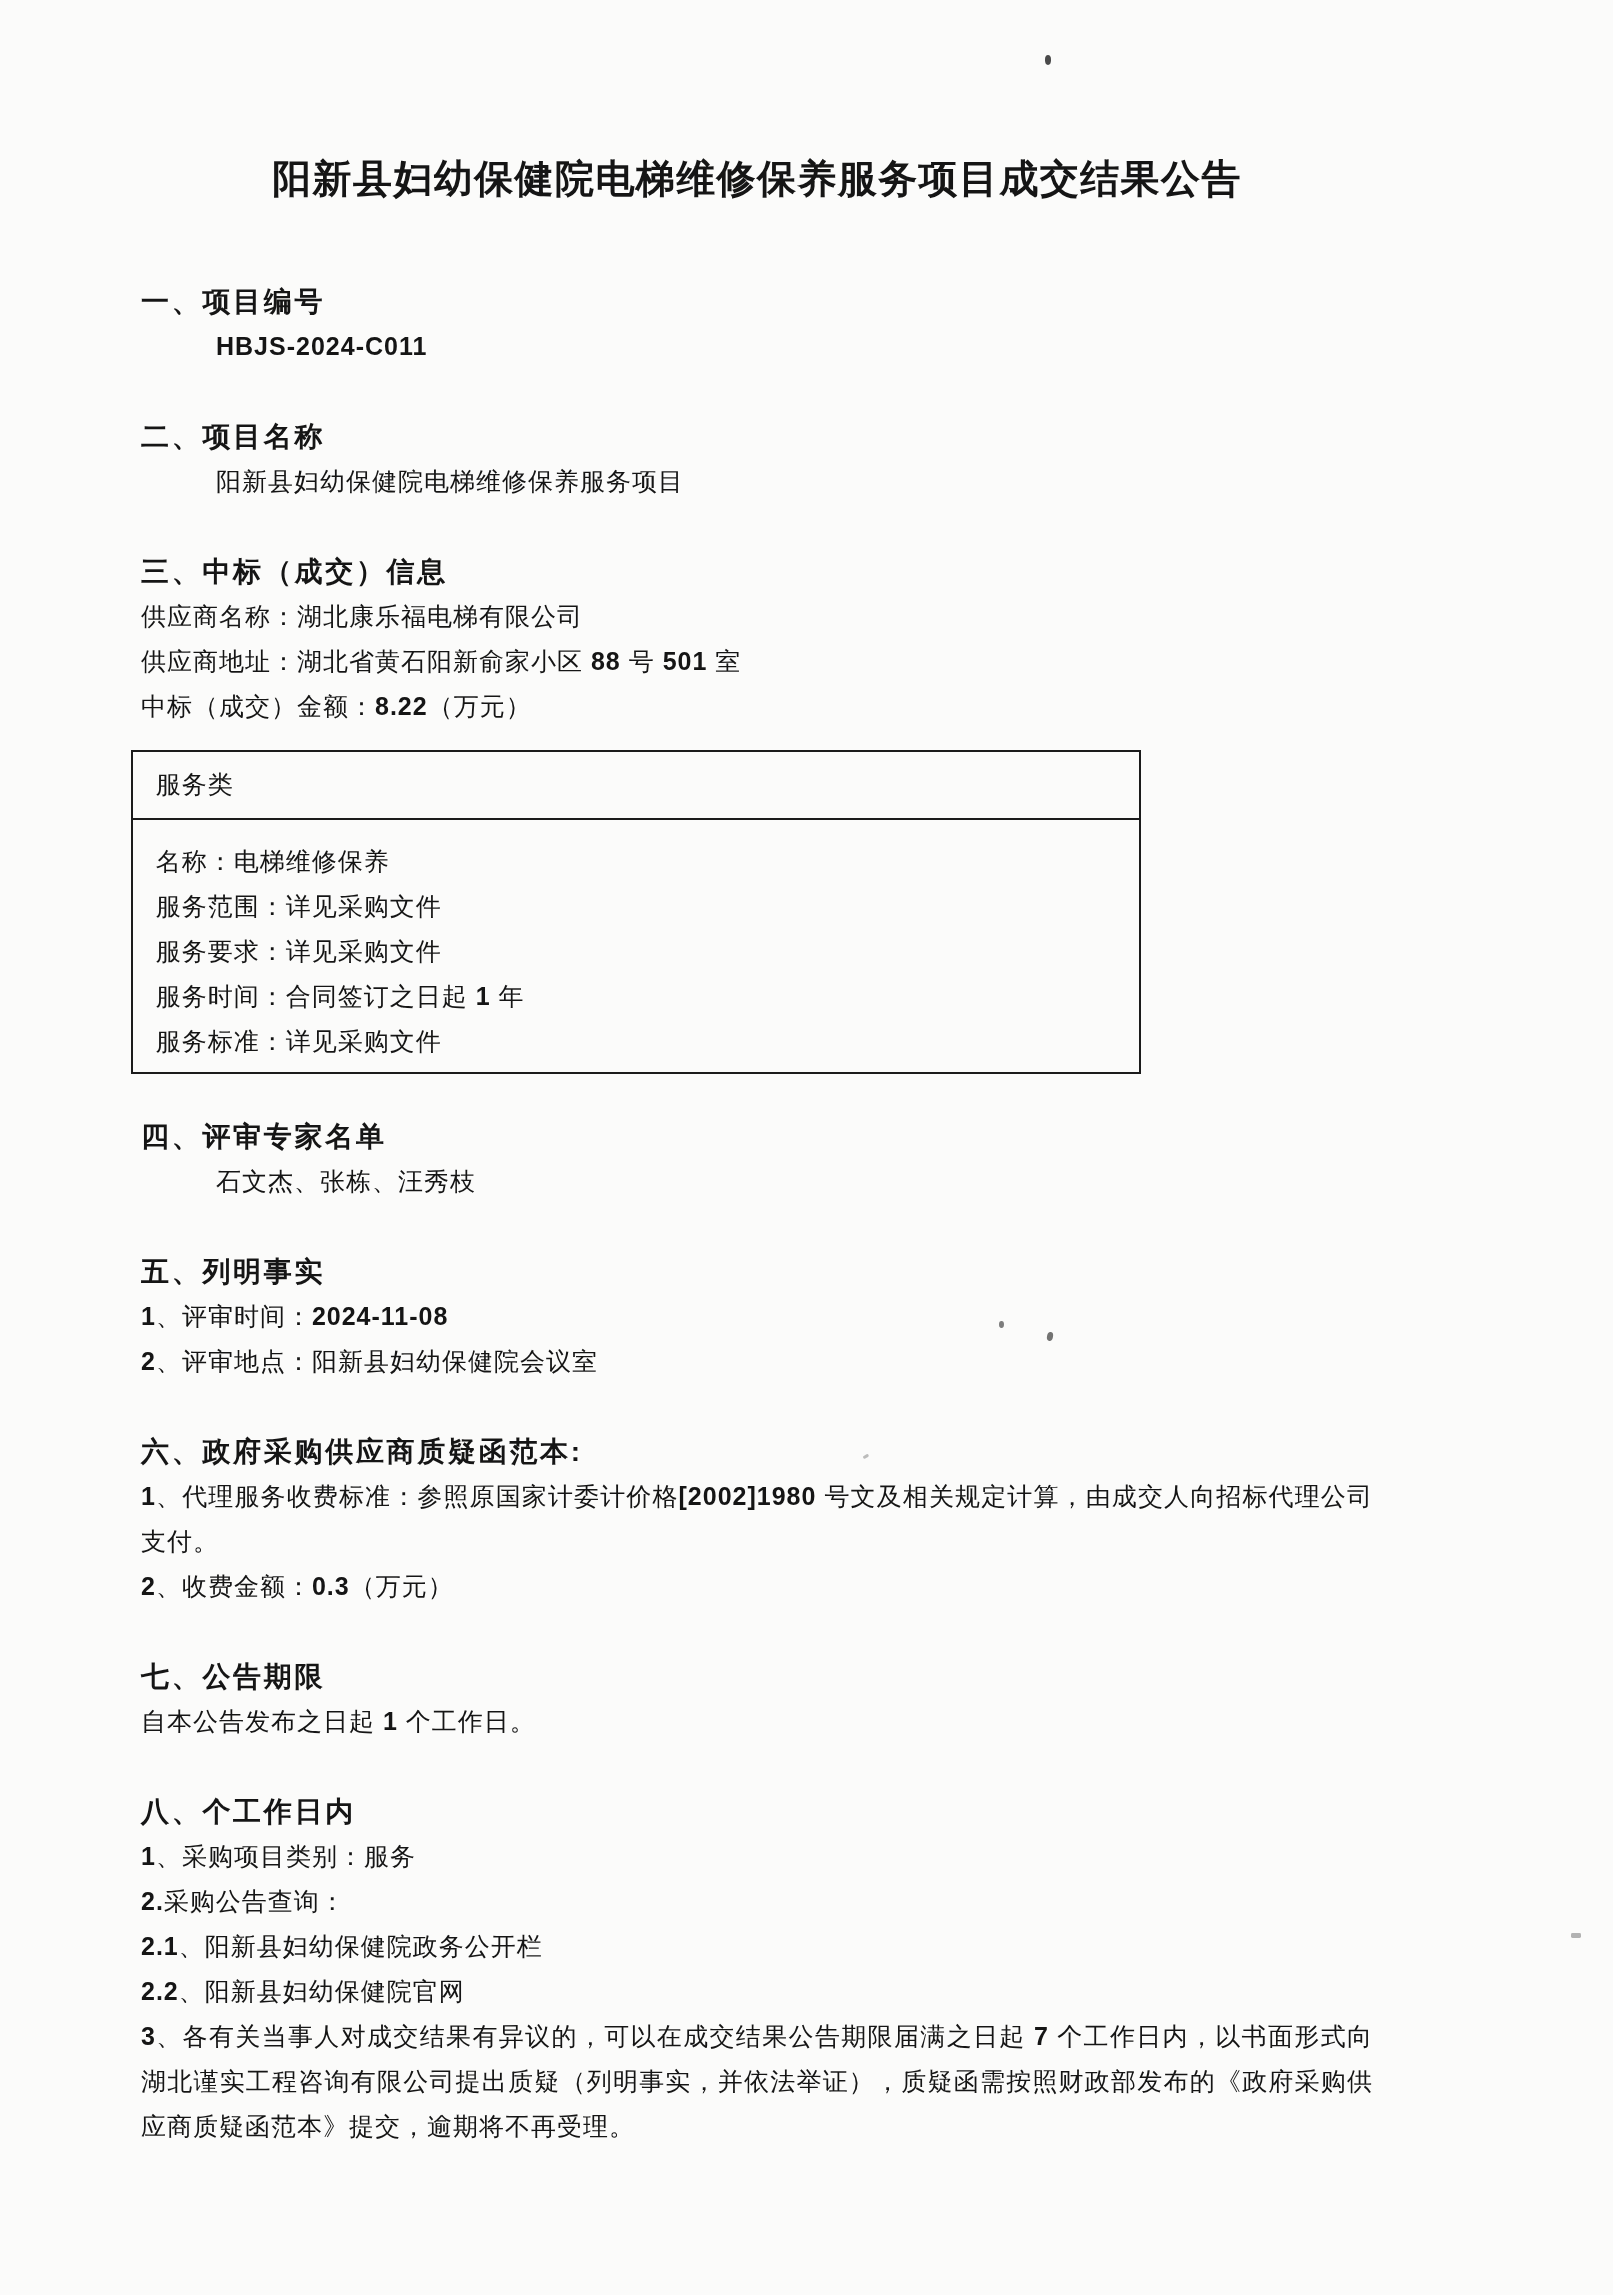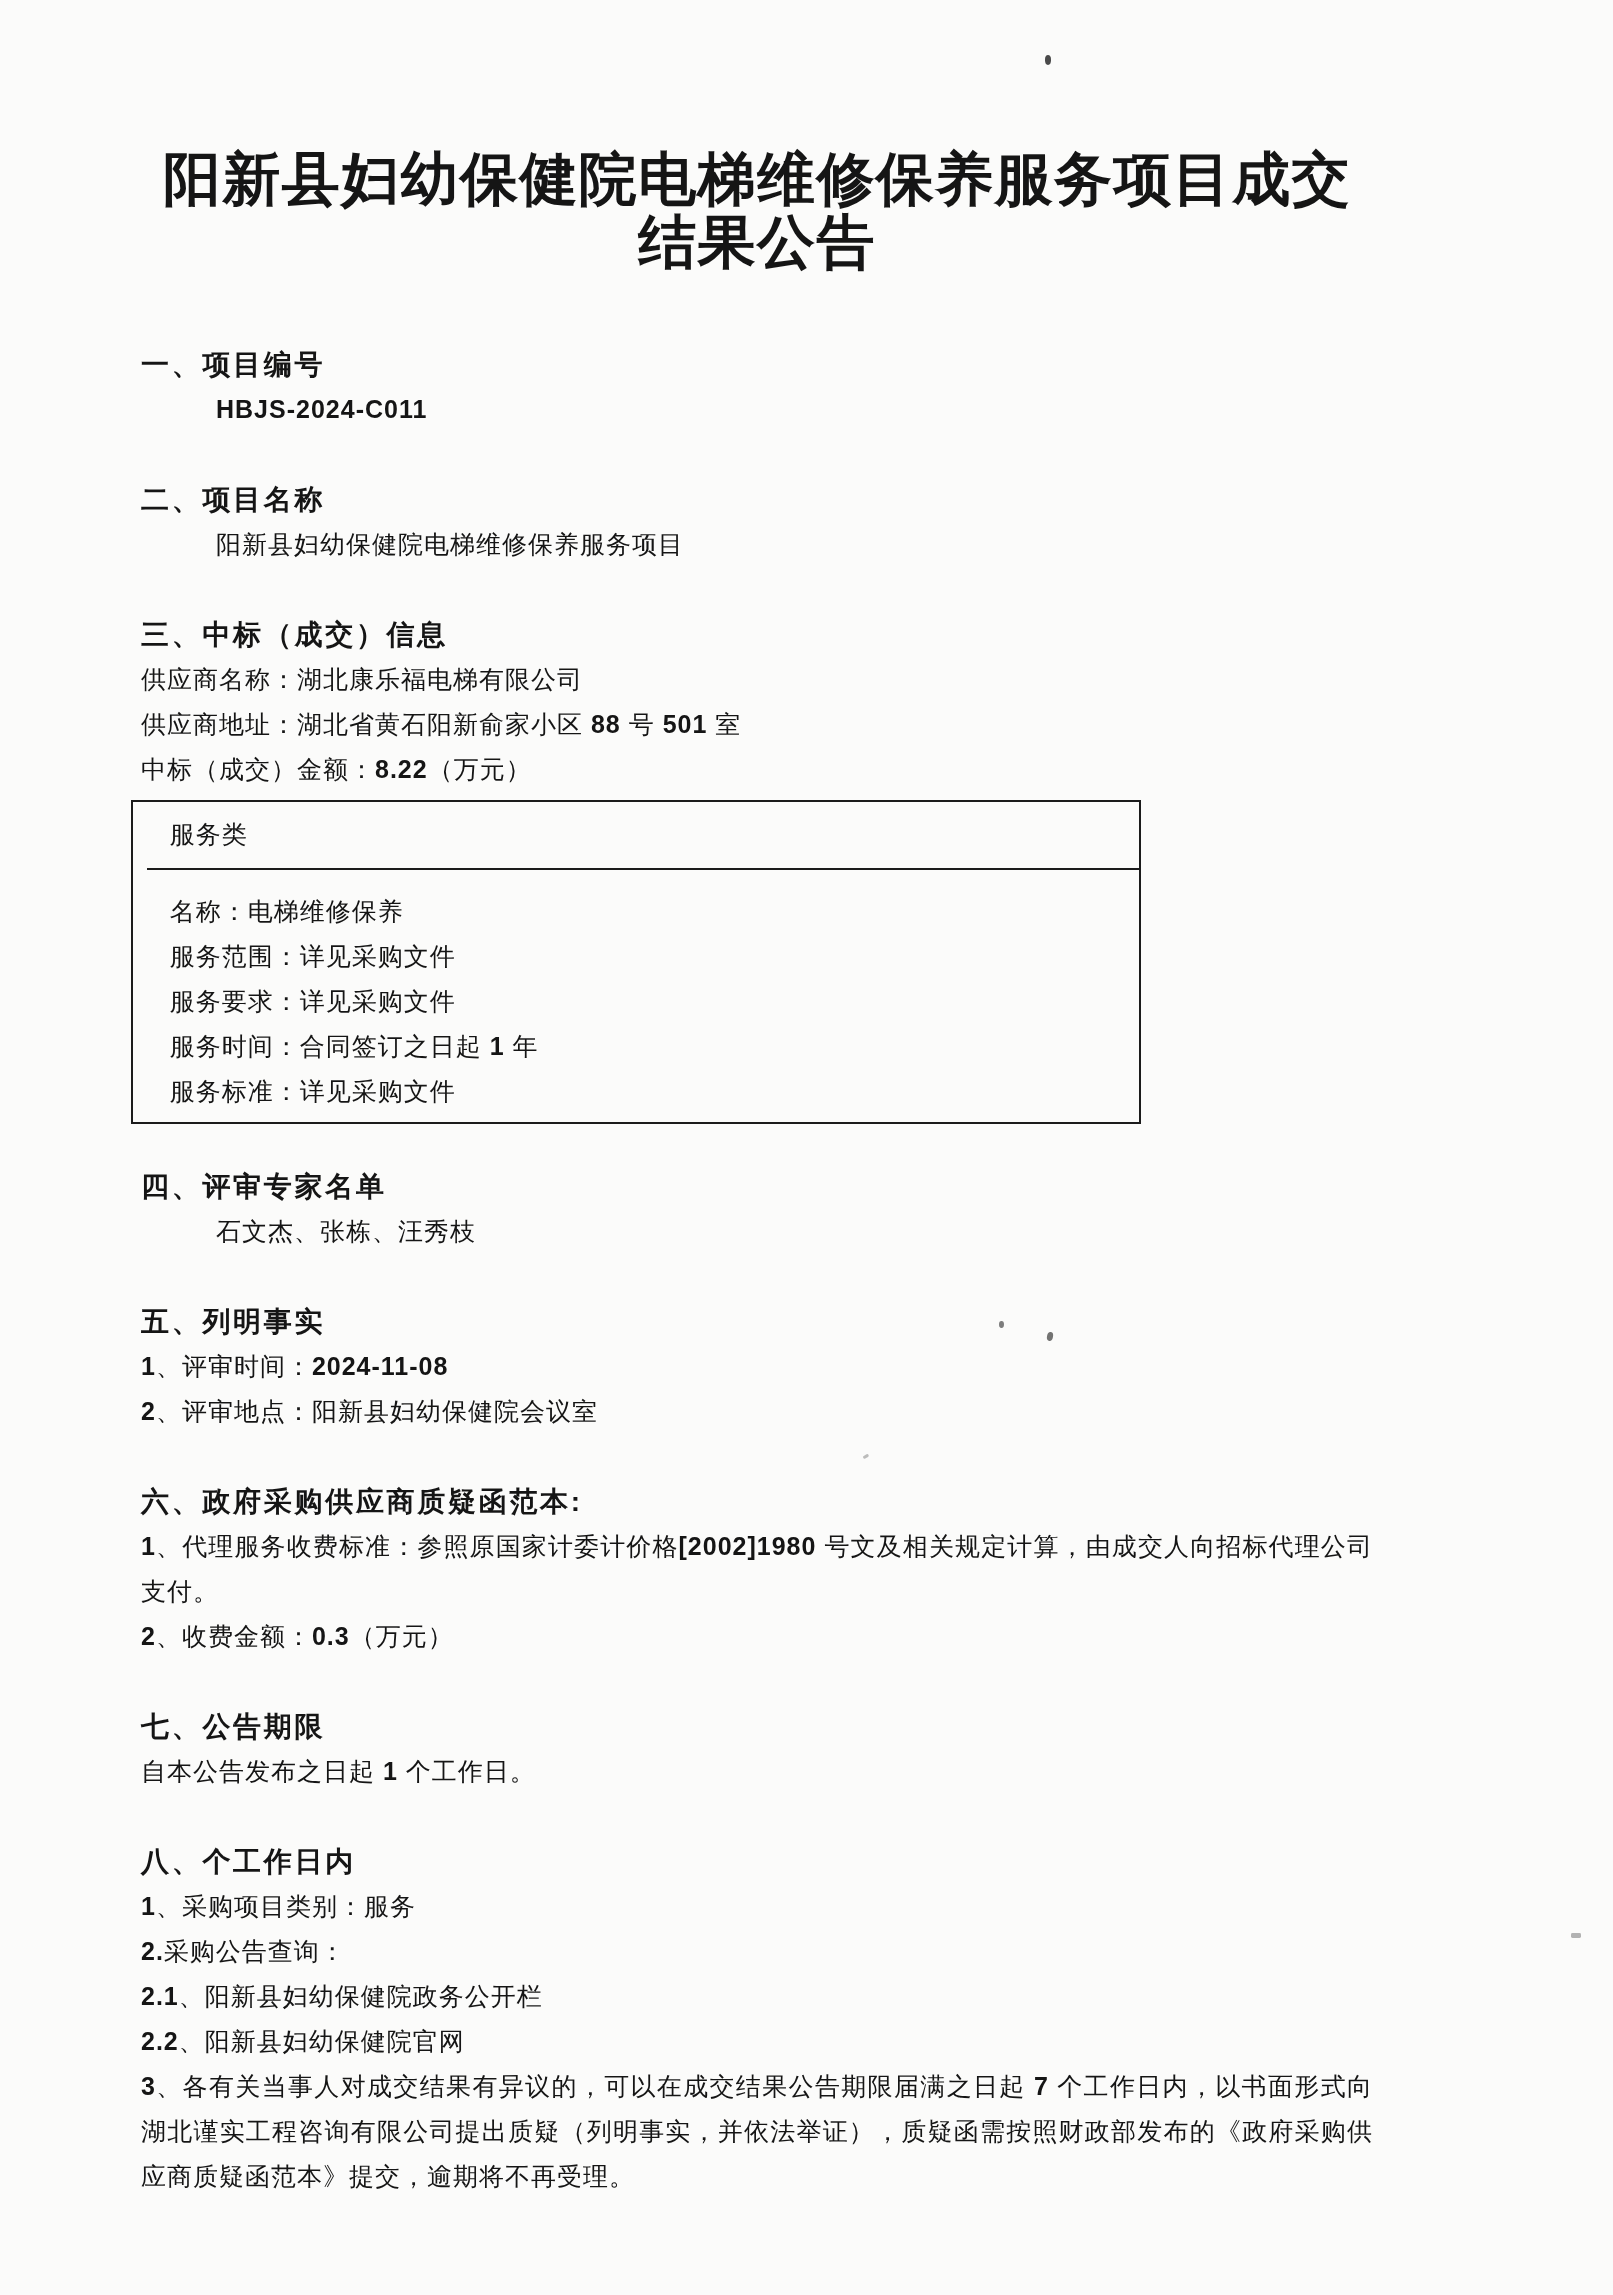--- a/index.html
+++ b/index.html
@@ -7,43 +7,42 @@
     width:1613px;height:2295px;
     background:#fbfbfa;
     font-family:"Liberation Sans",sans-serif;
     color:#151515;
     position:relative;
     overflow:hidden;
     -webkit-font-smoothing:antialiased;
   }
   .doc{padding:147px 240px 0 141px;position:relative;}
   .title{
-    font-size:58px;font-weight:700;letter-spacing:1.4px;
+    font-size:39px;font-weight:700;letter-spacing:1.4px;
     text-align:center;line-height:63px;margin:0;
   }
   .sec{margin-top:45px;}
   .sec.first{margin-top:69px;}
   .sec.tight{margin-top:40px;}
   .heading{
     font-size:28px;font-weight:700;letter-spacing:2.7px;
     line-height:45px;margin:0;
   }
   .line{
     font-size:25px;font-weight:400;letter-spacing:1px;
     line-height:45px;margin:0;
   }
   .line b{font-weight:700;}
   .indent{padding-left:75px;}
   .just{text-align:justify;}
   .tbl{
-    margin:8px 0 0 -10.3px;width:1010px;
+    margin:21px 0 0 -10.3px;width:1010px;
     border:2.7px solid #1b1b1b;
     box-sizing:border-box;
     background:transparent;
-    padding-left:14px;
   }
   .tbl-header{
     padding:10.3px 13.7px 10.3px 23px;
     border-bottom:2.7px solid #1b1b1b;
   }
   .tbl-body{padding:19px 13.7px 8.2px 23px;}
   
   .speck{position:absolute;background:#2a2a2a;border-radius:50%;}
   .speck.a1{left:1045px;top:55px;width:6.2px;height:9.6px;opacity:.85;}
   .speck.a2{left:999px;top:1321px;width:4.8px;height:6.9px;opacity:.6;}

